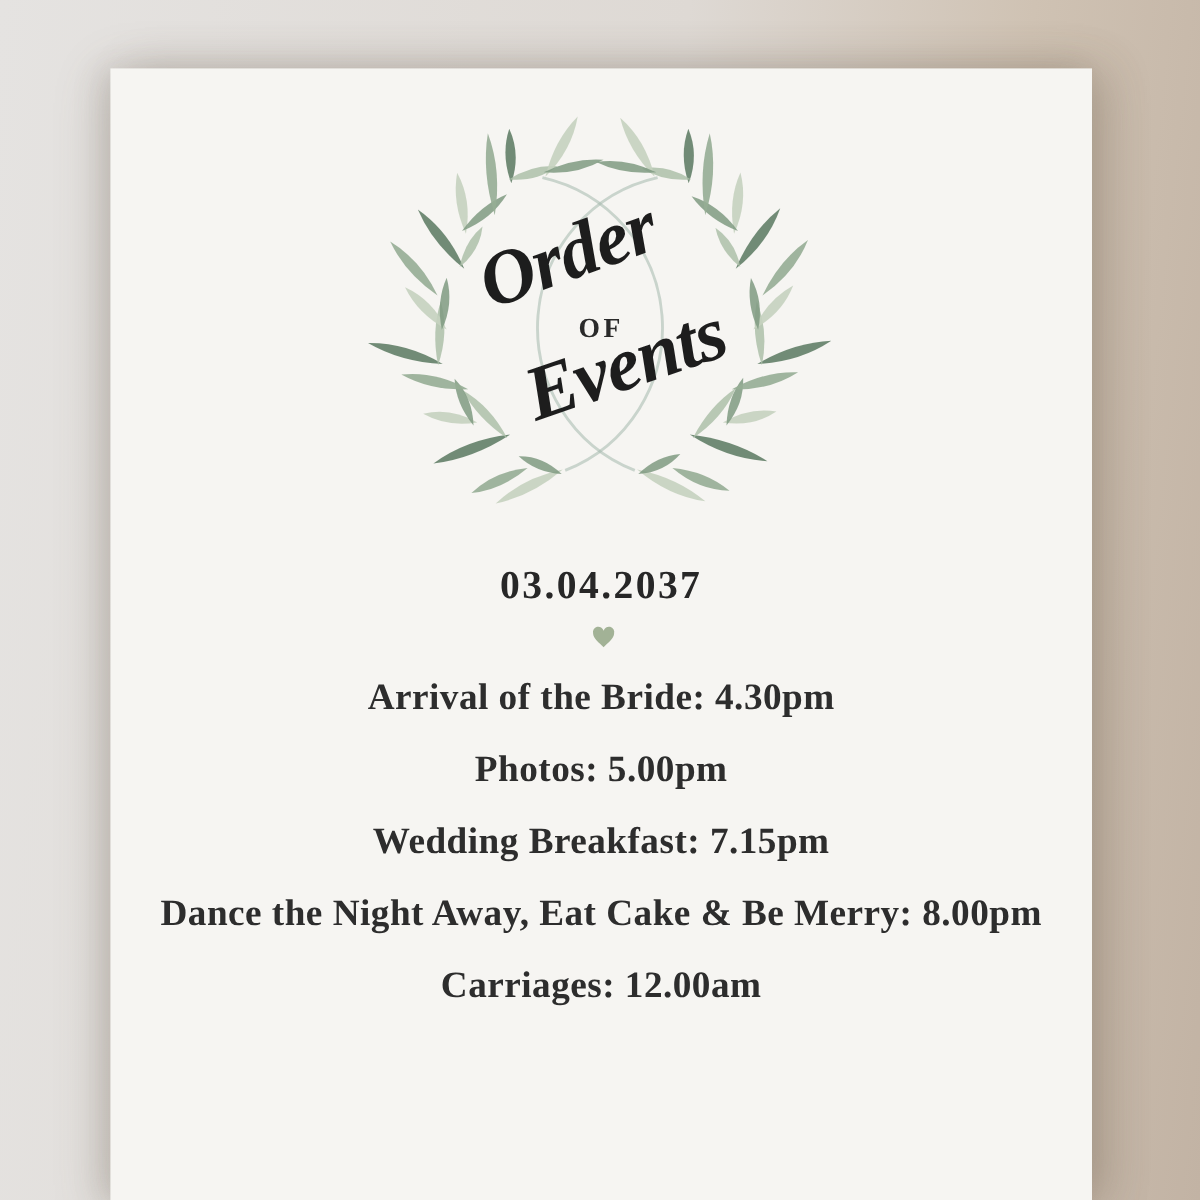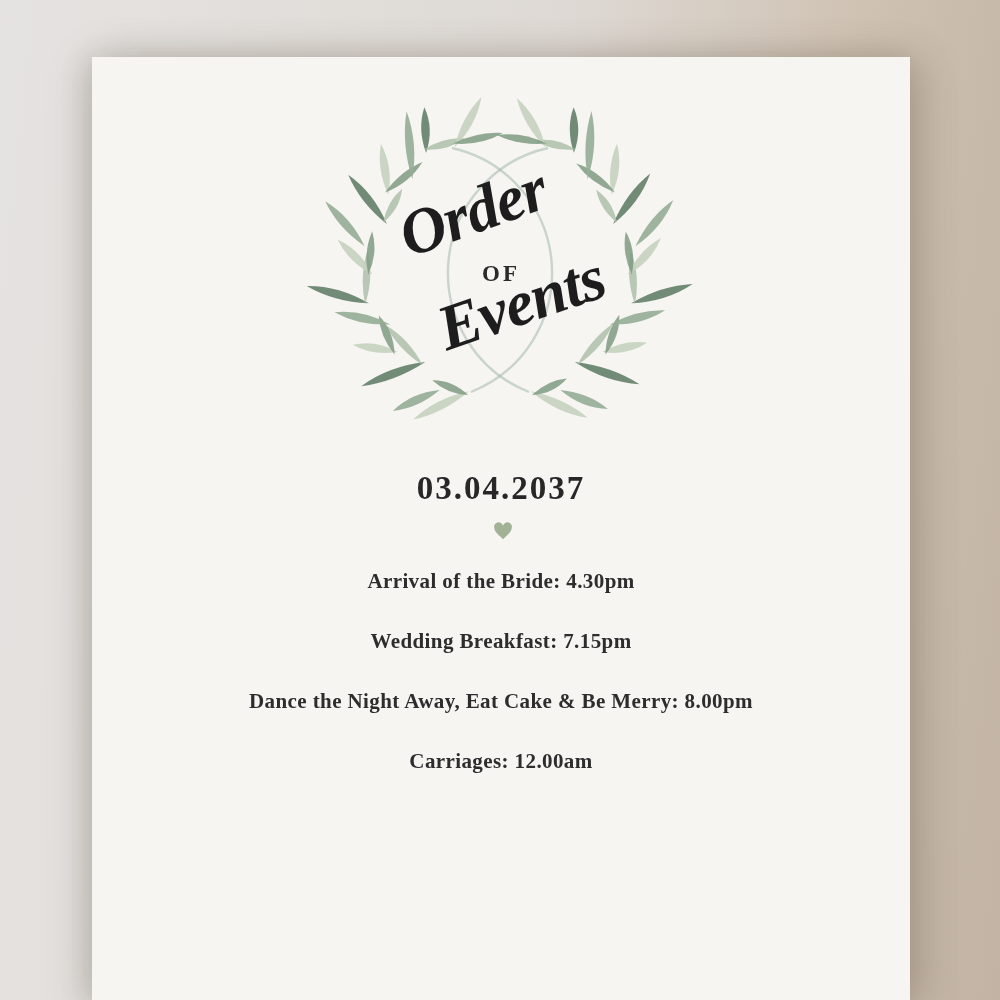--- a/index.html
+++ b/index.html
@@ -41,21 +41,21 @@
     position:absolute;left:0;right:0;top:413px;
     text-align:center;font-size:33px;font-weight:700;letter-spacing:2px;color:#272727;
   }
   .heart{
     position:absolute;left:411px;top:474px;transform:translate(-50%,-50%);
     width:20px;height:19px;
   }
   .event-list{position:absolute;left:0;right:0;top:494px;}
   .event-row{
     height:60px;display:flex;align-items:center;justify-content:center;
-    font-size:21px;font-weight:600;letter-spacing:0.4px;color:var(--ink);white-space:nowrap;text-align:right;
+    font-size:31px;font-weight:600;letter-spacing:0.4px;color:var(--ink);white-space:nowrap;text-align:right;
   }
 </style>
 </head>
 <body>
 
 <div class="backdrop"></div>
 
 <div class="card">
 
   <svg id="wreath" class="wreath" viewBox="0 0 420 338">
@@ -112,18 +112,19 @@
   <div class="title-script title-events">Events</div>
 
   <div class="date">03.04.2037</div>
 
   <svg class="heart" viewBox="0 0 24 22">
     <path d="M12,21 C7.5,16.2 1.5,12.2 1.5,7.2 A5.3,5.3 0 0 1 12,4.6 A5.3,5.3 0 0 1 22.5,7.2 C22.5,12.2 16.5,16.2 12,21 Z" fill="#a2b296"></path>
   </svg>
 
   <div class="event-list">
     <div class="event-row">Arrival of the Bride: 4.30pm</div>
+    <div class="event-row">Photos: 5.00pm</div>
     <div class="event-row">Wedding Breakfast: 7.15pm</div>
     <div class="event-row">Dance the Night Away, Eat Cake &amp; Be Merry: 8.00pm</div>
     <div class="event-row">Carriages: 12.00am</div>
   </div>
 
 </div>
 
 </body></html>

